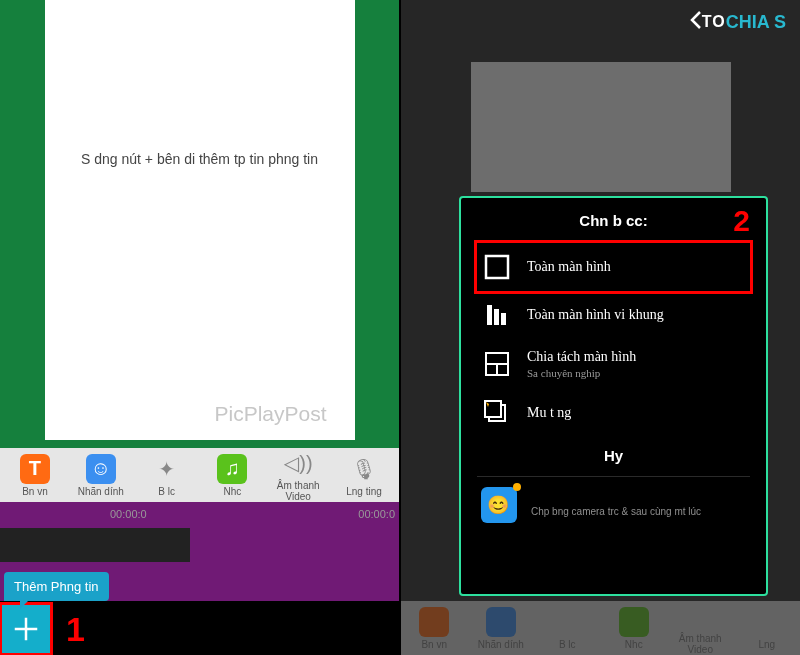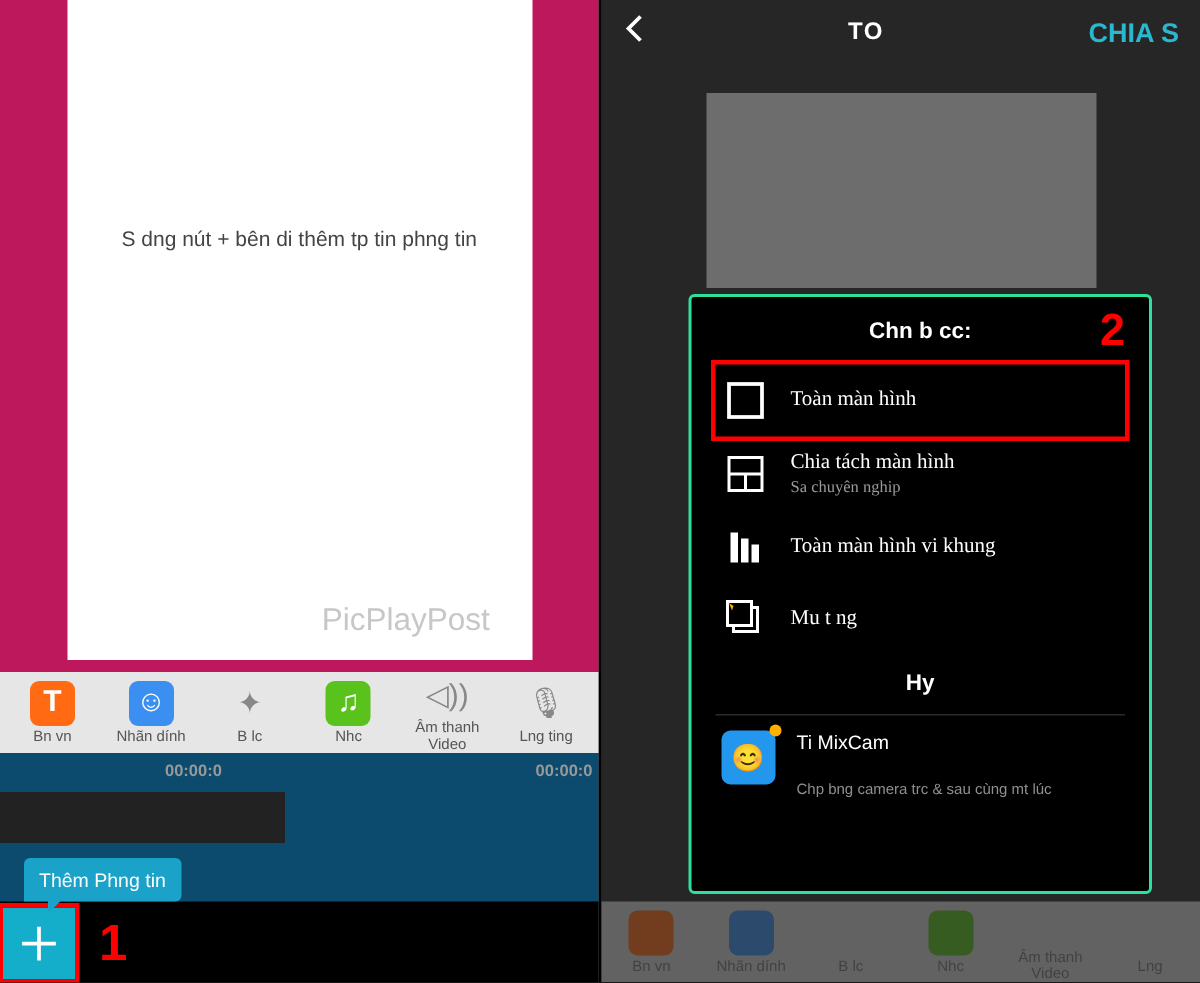--- a/index.html
+++ b/index.html
@@ -3,45 +3,45 @@
 <meta charset="utf-8">
 <style>
   * { box-sizing: border-box; margin: 0; padding: 0; }
   body { font-family: -apple-system, Helvetica, Arial, sans-serif; background: #000; width: 800px; height: 655px; overflow: hidden; }
   .container { display: flex; width: 800px; height: 655px; }
   .pane { flex: 1; position: relative; }
   .pane-left { background: #7a7a7a; border-right: 2px solid #000; }
   .pane-right { background: #262626; }
 
   
-  .left-top { height: 448px; background: #be185d; display: flex; justify-content: center; align-items: flex-start; }
+  .left-top { height: 448px; background: #15803d; display: flex; justify-content: center; align-items: flex-start; }
   .canvas { margin-top: 0; width: 310px; height: 440px; background: #fff; position: relative; }
   .canvas-text { position: absolute; top: 150px; left: 0; right: 0; text-align: center; color: #444; font-size: 14px; padding: 0 12px; line-height: 1.4; }
   .watermark { position: absolute; bottom: 14px; right: 28px; color: #c7c7c7; font-size: 21px; font-weight: 500; }
   .toolbar { background: #e6e6e6; height: 54px; display: flex; align-items: center; padding: 0 2px; }
   .tool { flex: 1; text-align: center; font-size: 10px; color: #555; display: flex; flex-direction: column; align-items: center; justify-content: center; gap: 2px; }
   .tool-icon { width: 30px; height: 30px; border-radius: 6px; display: flex; align-items: center; justify-content: center; font-size: 20px; }
   .tool-icon.orange { background: #ff6a12; color: #fff; font-weight: bold; }
   .tool-icon.blue { background: #3b8ff0; color: #fff; }
   .tool-icon.gray { background: none; color: #888; }
   .tool-icon.green { background: #5ac21c; color: #fff; }
-  .timeline { background: #0c4a6e; height: 102px; position: relative; font-weight: bold; }
+  .timeline { background: #701a75; height: 102px; position: relative; }
   .time-labels { display: flex; justify-content: space-around; color: #999; font-size: 11px; padding-top: 6px; }
   .time-labels span:first-child { margin-left: 110px; }
   .time-labels span:last-child { margin-left: auto; margin-right: 4px; }
   .track { position: absolute; top: 26px; left: 0; width: 190px; height: 34px; background: #222; }
-  .tooltip { position: absolute; bottom: 54px; left: 16px; background: #1aa2c9; color: #fff; font-size: 13px; padding: 7px 10px 7px 10px; border-radius: 4px 4px 4px 0; z-index: 2; }
+  .tooltip { position: absolute; bottom: 54px; left: 4px; background: #1aa2c9; color: #fff; font-size: 13px; padding: 7px 10px 7px 10px; border-radius: 4px 4px 4px 0; z-index: 2; }
   .tooltip::after { content:''; position:absolute; bottom:-8px; left:16px; border:6px solid transparent; border-top-color:#1aa2c9; border-left-color:#1aa2c9; }
   .add-btn { position: absolute; bottom: 2px; left: 2px; width: 48px; height: 48px; background: #14aecb; display:flex; align-items:center; justify-content:center; outline: 3px solid red; }
   .add-btn svg { width: 30px; height: 30px; }
   .callout-1 { position:absolute; bottom:6px; left:66px; color:#ff0000; font-size:34px; font-weight:bold; }
   .bottom-strip { position:absolute; bottom:0; left:0; right:0; height:54px; background:#000; }
 
   
-  .r-header { height: 44px; display:flex; align-items:center; justify-content:space-between; padding:0 14px; color:#fff; }
+  .r-header { height: 44px; display:flex; align-items:center; justify-content:flex-end; padding:0 14px; color:#fff; }
   .r-back { font-size:24px; color:#fff; }
   .r-title { font-weight:bold; letter-spacing:1px; font-size:16px; }
   .r-share { color:#28b8cf; font-size:18px; font-weight:600; }
   .r-preview { margin: 18px auto 0; width: 260px; height: 130px; background: #6d6d6d; }
   .popup-wrap { position:absolute; top:196px; left:58px; right:32px; bottom:0;border-radius:28px; }
   .popup { border: 2px solid #2de09e; border-radius: 4px; background:#000; padding: 14px 16px 10px; height: 400px; position:relative; }
   .popup-title { color:#fff; text-align:center; font-size:15px; font-weight:600; margin-bottom:14px; }
   .callout-2 { position:absolute; top:6px; right:16px; color:#ff0000; font-size:30px; font-weight:bold; }
   .opt { display:flex; align-items:center; gap:16px; padding:10px 6px; color:#fff;font-family:Liberation Serif, serif; }
   .opt-icon { width:28px; height:28px; display:flex; align-items:center; justify-content:center; flex-shrink:0; }
@@ -138,61 +138,60 @@
                   <rect x="3" y="3" width="22" height="22" stroke="#fff" stroke-width="2.5" fill="none"></rect>
                 </svg>
               </div>
               <div>
                 <div class="opt-text">Toàn màn hình</div>
               </div>
             </div>
             <div class="opt">
               <div class="opt-icon">
                 <svg viewBox="0 0 28 28">
+                  <rect x="4" y="4" width="5" height="20" fill="#fff"></rect>
+                  <rect x="11" y="8" width="5" height="16" fill="#fff"></rect>
+                  <rect x="18" y="12" width="5" height="12" fill="#fff"></rect>
+                </svg>
+              </div>
+              <div>
+                <div class="opt-text">Toàn màn hình vi khung</div>
+              </div>
+            </div>
+            <div class="opt">
+              <div class="opt-icon">
+                <svg viewBox="0 0 28 28">
                   <rect x="3" y="3" width="22" height="22" stroke="#fff" stroke-width="2" fill="none"></rect>
                   <line x1="3" y1="14" x2="25" y2="14" stroke="#fff" stroke-width="2"></line>
                   <line x1="14" y1="14" x2="14" y2="25" stroke="#fff" stroke-width="2"></line>
                 </svg>
               </div>
               <div>
                 <div class="opt-text">Chia tách màn hình</div>
                 <div class="opt-sub">Sa chuyên nghip</div>
-              </div>
-            </div>
-            <div class="opt">
-              <div class="opt-icon">
-                <svg viewBox="0 0 28 28">
-                  <rect x="4" y="4" width="5" height="20" fill="#fff"></rect>
-                  <rect x="11" y="8" width="5" height="16" fill="#fff"></rect>
-                  <rect x="18" y="12" width="5" height="12" fill="#fff"></rect>
-                </svg>
-              </div>
-              <div>
-                <div class="opt-text">Toàn màn hình vi khung</div>
               </div>
             </div>
             <div class="opt">
               <div class="opt-icon">
                 <svg viewBox="0 0 28 28">
                   <rect x="6" y="6" width="16" height="16" stroke="#fff" stroke-width="2" fill="none"></rect>
                   <rect x="2" y="2" width="16" height="16" stroke="#fff" stroke-width="2" fill="#000"></rect>
                   <path d="M3 3 l3 2 l-1 3" fill="#ffb000"></path>
                 </svg>
               </div>
               <div>
                 <div class="opt-text">Mu t ng</div>
               </div>
             </div>
           </div>
         <div class="cancel">Hy</div>
         <div class="divider"></div>
         <div class="mixcam">
           <div class="mixcam-icon">😊</div>
           <div>
-            <div class="mixcam-text">Ti MixCam</div>
             <div class="mixcam-sub">Chp bng camera trc &amp; sau cùng mt lúc</div>
           </div>
         </div>
       </div>
     </div>
 
     <div class="r-toolbar" id="right-toolbar">
         <div class="tool">
           <div class="tool-icon orange"></div>
           <div style="font-size:10px;color:#777">Bn vn</div>

